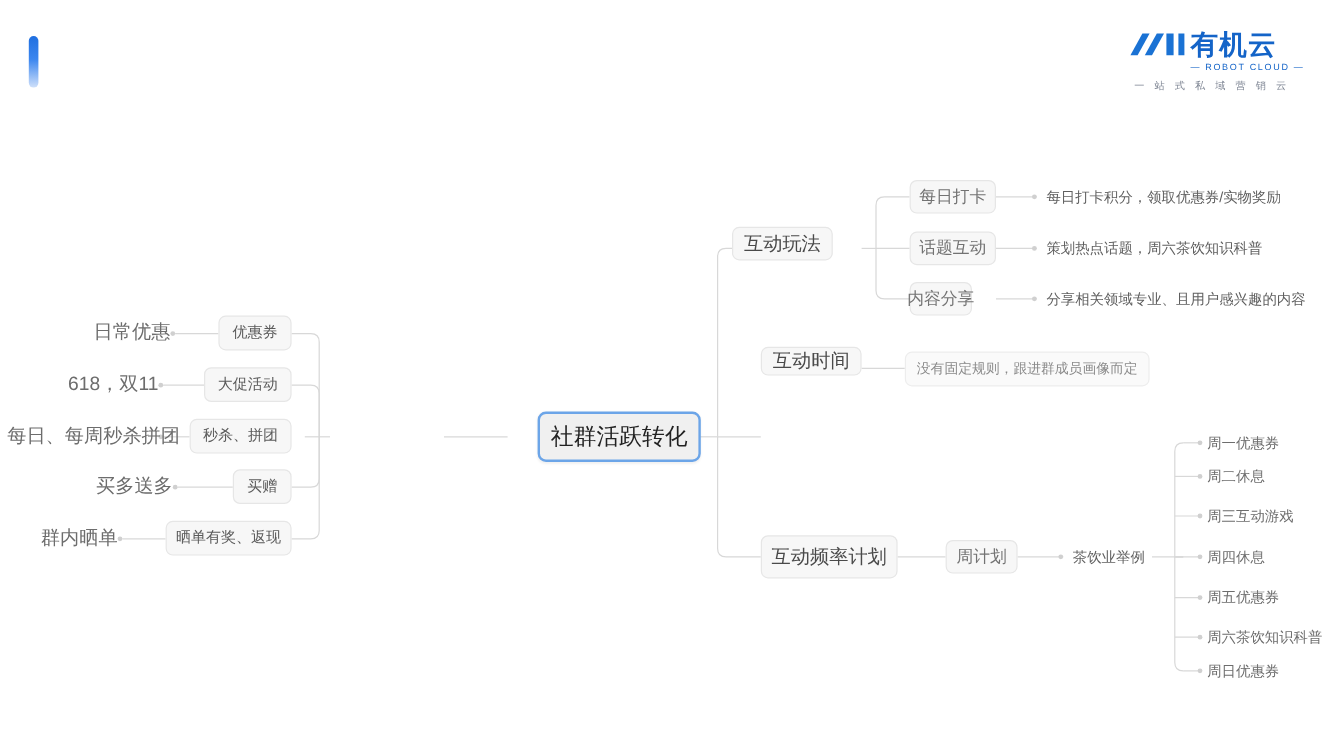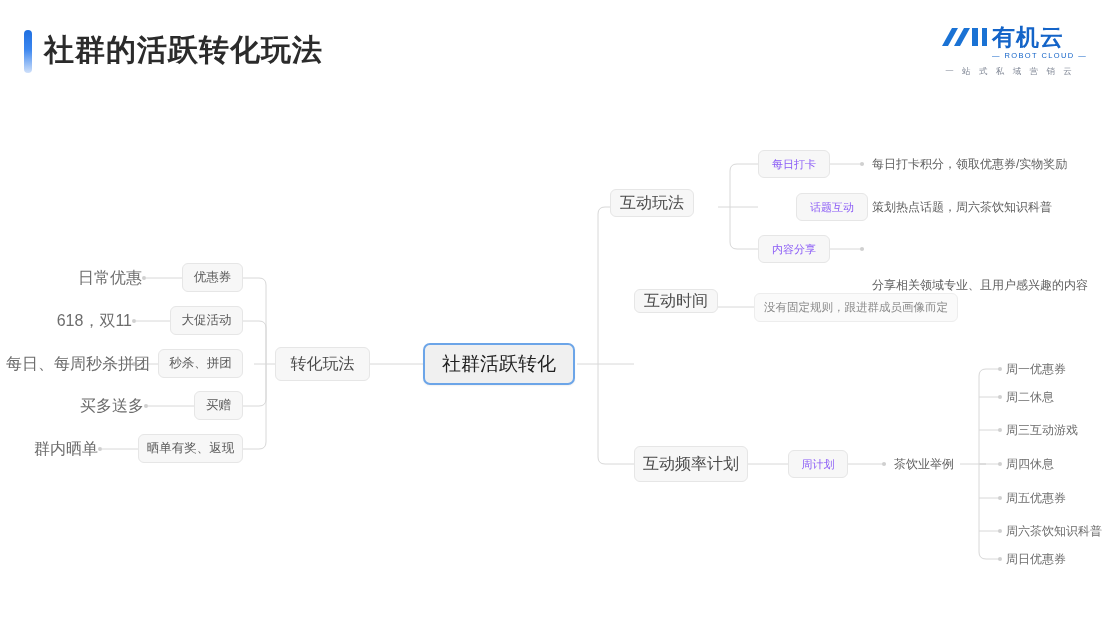--- a/index.html
+++ b/index.html
@@ -67,21 +67,21 @@
   }
   .node.root {
     background: #f0f0f0;
     border: 2px solid #6ca5e8;
     border-radius: 7px;
     color: #222;
     font-size: 19px;
     box-shadow: 0 1px 2px rgba(0,0,0,0.06);
   }
   .node.branch  { font-size: 16px; color: #4a4a4a; }
-  .node.sub     { font-size: 11px; color: #8b5cf6; }
+  .node.sub     { font-size: 14px; color: #737373; }
   .node.leafbox { font-size: 12.5px; color: #5a5a5a; }
   .node.plainbox{ font-size: 11.5px; color: #8a8a8a; background: #fafafa; border-color: #ededed; }
 
   .leaf-text {
     position: absolute;
     font-size: 16px;
     color: #6d6d6d;
     white-space: nowrap;
     line-height: 14px;
   }
@@ -99,21 +99,20 @@
     color: #6d6d6d;
     white-space: nowrap;
     line-height: 14px;
   }
 </style>
 </head>
 <body>
 
 <div id="header">
   <div id="title-accent"></div>
-  <div id="page-title">社群的活跃转化玩法</div>
 
   <div id="logo">
     <svg id="logo-mark" viewBox="0 0 48 26">
       <path d="M2 20 L12 2 L18 2 L8 20 Z" fill="#1a72d4"></path>
       <path d="M14 20 L24 2 L30 2 L20 20 Z" fill="#1a72d4"></path>
       <path d="M32 2 L38 2 L38 20 L32 20 Z" fill="#1a72d4"></path>
       <path d="M42 2 L47 2 L47 20 L42 20 Z" fill="#1a72d4"></path>
     </svg>
     <div id="logo-name">有机云</div>
     <div id="logo-sub">— ROBOT CLOUD —</div>
@@ -186,23 +185,22 @@
       <circle cx="1000" cy="369" r="2"></circle>
       <circle cx="1000" cy="397" r="2"></circle>
       <circle cx="1000" cy="430" r="2"></circle>
       <circle cx="1000" cy="464" r="2"></circle>
       <circle cx="1000" cy="498" r="2"></circle>
       <circle cx="1000" cy="531" r="2"></circle>
       <circle cx="1000" cy="559" r="2"></circle>
     </g>
   </svg>
 
-  <div class="node root" style="left:423px; top:343px; width:152px; height:42px;">社群活跃转化</div>
-
-  <div class="node branch" style="left:275px; top:347px; width:95px; height:34px;">转化玩法</div>
+  <div class="node root" style="left:448px; top:343px; width:136px; height:42px;">社群活跃转化</div>
+
 
   <div class="node leafbox" style="left:182px; top:263px; width:61px; height:29px;">优惠券</div>
   <div class="leaf-text left" style="left:42px; top:271px; width:100px;">日常优惠</div>
 
   <div class="node leafbox" style="left:170px; top:306px; width:73px; height:29px;">大促活动</div>
   <div class="leaf-text left" style="left:32px; top:314px; width:100px;">618，双11</div>
 
   <div class="node leafbox" style="left:158px; top:349px; width:85px; height:29px;">秒杀、拼团</div>
   <div class="leaf-text left" style="left:6px; top:357px; width:126px;">每日、每周秒杀拼团</div>
 
@@ -210,25 +208,25 @@
   <div class="leaf-text left" style="left:44px; top:399px; width:100px;">买多送多</div>
 
   <div class="node leafbox" style="left:138px; top:434px; width:105px; height:29px;">晒单有奖、返现</div>
   <div class="leaf-text left" style="left:0px; top:442px; width:98px;">群内晒单</div>
 
   <div class="node branch" style="left:610px; top:189px; width:84px; height:28px;">互动玩法</div>
 
   <div class="node sub" style="left:758px; top:150px; width:72px; height:28px;">每日打卡</div>
   <div class="desc-text" style="left:872px; top:157px;">每日打卡积分，领取优惠券/实物奖励</div>
 
-  <div class="node sub" style="left:796px; top:193px; width:72px; height:28px;">话题互动</div>
+  <div class="node sub" style="left:758px; top:193px; width:72px; height:28px;">话题互动</div>
   <div class="desc-text" style="left:872px; top:200px;">策划热点话题，周六茶饮知识科普</div>
 
-  <div class="node sub" style="left:758px; top:235px; width:72px; height:28px;">内容分享</div>
-  <div class="desc-text" style="left:872px; top:242px;margin-top:36px;">分享相关领域专业、且用户感兴趣的内容</div>
+  <div class="node sub" style="left:758px; top:235px; width:52px; height:28px;">内容分享</div>
+  <div class="desc-text" style="left:872px; top:242px;">分享相关领域专业、且用户感兴趣的内容</div>
 
   <div class="node branch" style="left:634px; top:289px; width:84px; height:24px;">互动时间</div>
   <div class="node plainbox" style="left:754px; top:293px; width:204px; height:29px;">没有固定规则，跟进群成员画像而定</div>
 
   <div class="node branch" style="left:634px; top:446px; width:114px; height:36px;">互动频率计划</div>
   <div class="node sub" style="left:788px; top:450px; width:60px; height:28px;">周计划</div>
   <div class="desc-text" style="left:894px; top:457px;">茶饮业举例</div>
 
   <div class="week-text" style="left:1006px; top:362px;">周一优惠券</div>
   <div class="week-text" style="left:1006px; top:390px;">周二休息</div>

